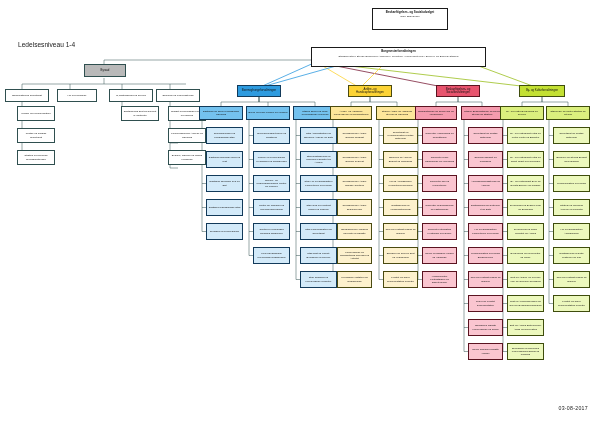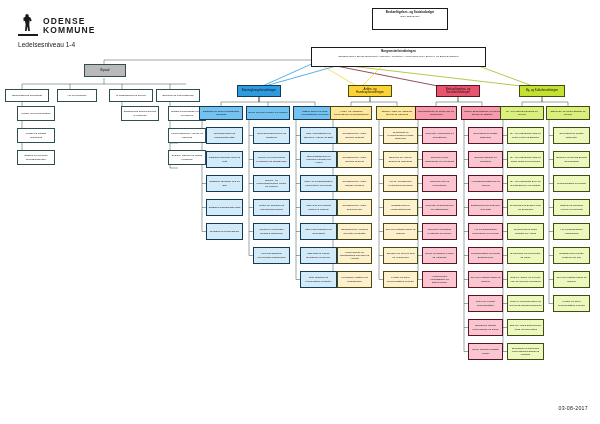--- a/index.html
+++ b/index.html
@@ -66,30 +66,20 @@
   .legend-title{font-size:2.9px;font-weight:bold;text-align:center;line-height:1.2;color:#111;}
   .legend-sub{font-size:2.4px;text-align:center;margin-top:1.6px;color:#111;}
 
   svg.lines{position:absolute;left:0;top:0;width:600px;height:424px;pointer-events:none;}
 </style>
 </head>
 <body>
 
 <div id="chart">
 
-  <div class="logo-wrap">
-    <div class="logo-mark">
-      <div class="fig"></div>
-        <div class="base"></div>
-    </div>
-    <div class="logo-txt">
-      <div>ODENSE</div>
-      <div>KOMMUNE</div>
-    </div>
-  </div>
   <div class="subtitle">Ledelsesniveau 1-4</div>
   <div class="datestamp">03-08-2017</div>
 
   <svg class="lines" viewBox="0 0 600 424">
     <g stroke="#2f4f4f" stroke-width="0.5" fill="none">
 
       <path d="M104,66 L104,60 L316,60 L316,48"></path>
 
       <path d="M104,78 L104,84 M22,84 L186,84"></path>
       <path d="M22,84 L22,89 M70,84 L70,89 M122,84 L122,89 M170,84 L170,89"></path>

